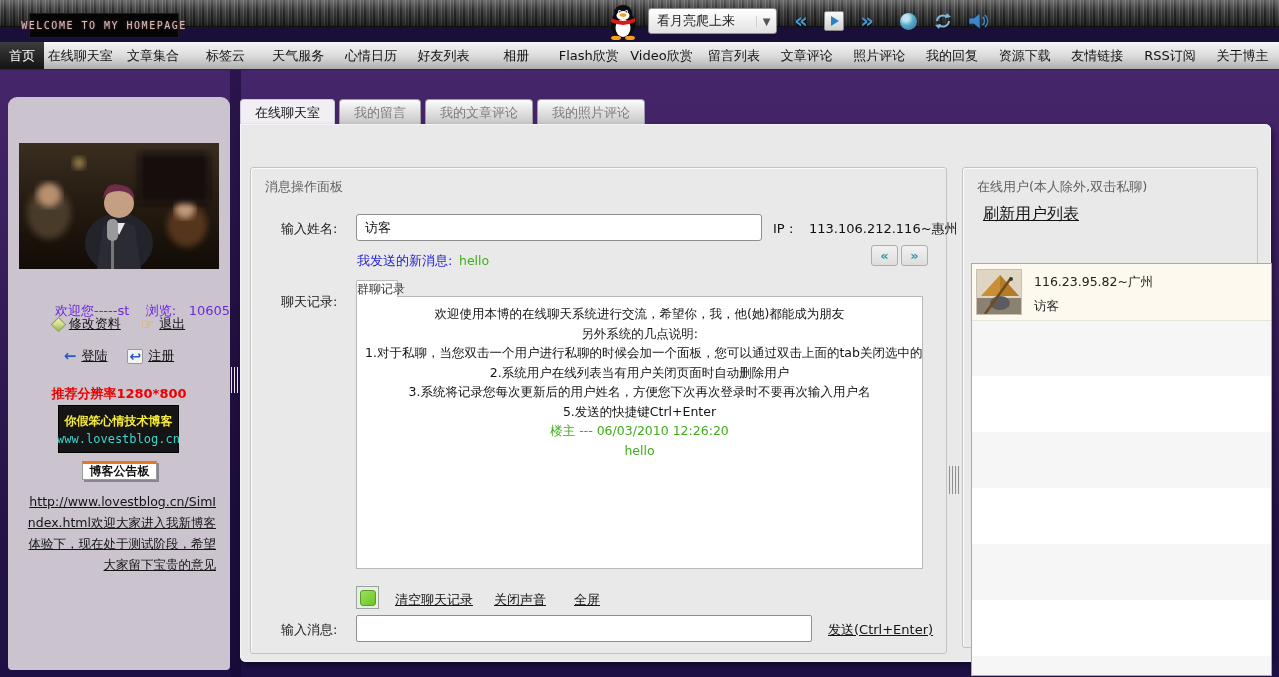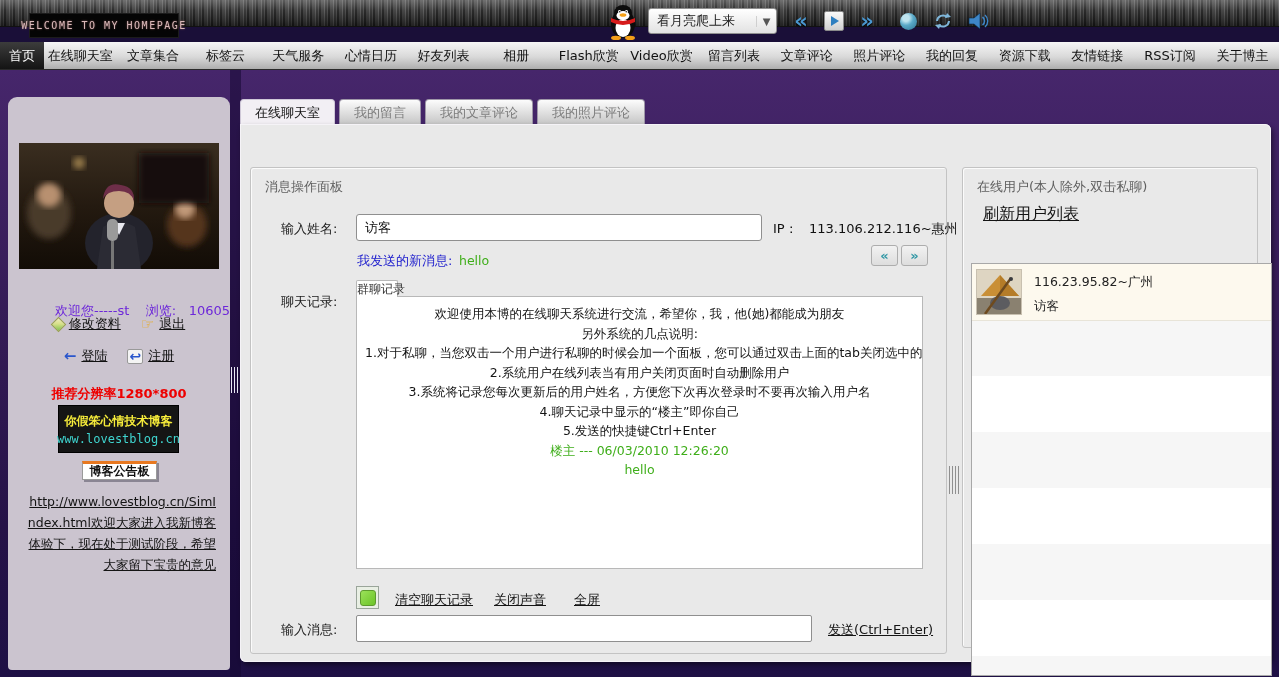--- a/index.html
+++ b/index.html
@@ -344,21 +344,20 @@
         <div class="pager pg-next">»</div>
 
         <div class="chat-label" style="left:30px; top:125px;">聊天记录:</div>
         <div class="log-tab">群聊记录</div>
         <div class="log-box" id="logbox">
             <div class="log-line">欢迎使用本博的在线聊天系统进行交流，希望你，我，他(她)都能成为朋友</div>
             <div class="log-line">另外系统的几点说明:</div>
             <div class="log-line">1.对于私聊，当您双击一个用户进行私聊的时候会加一个面板，您可以通过双击上面的tab关闭选中的那个</div>
             <div class="log-line">2.系统用户在线列表当有用户关闭页面时自动删除用户</div>
             <div class="log-line">3.系统将记录您每次更新后的用户姓名，方便您下次再次登录时不要再次输入用户名</div>
-            <div class="log-line">4.聊天记录中显示的“楼主”即你自己</div>
             <div class="log-line">5.发送的快捷键Ctrl+Enter</div>
             <div class="log-line green">楼主 --- 06/03/2010  12:26:20</div>
             <div class="log-line green">hello</div>
           </div>
 
         <div class="emo-btn">
             <span class="emo-inner"></span>
           </div>
         <a class="ctrl-link lk-clear">清空聊天记录</a>
         <a class="ctrl-link lk-mute">关闭声音</a>

